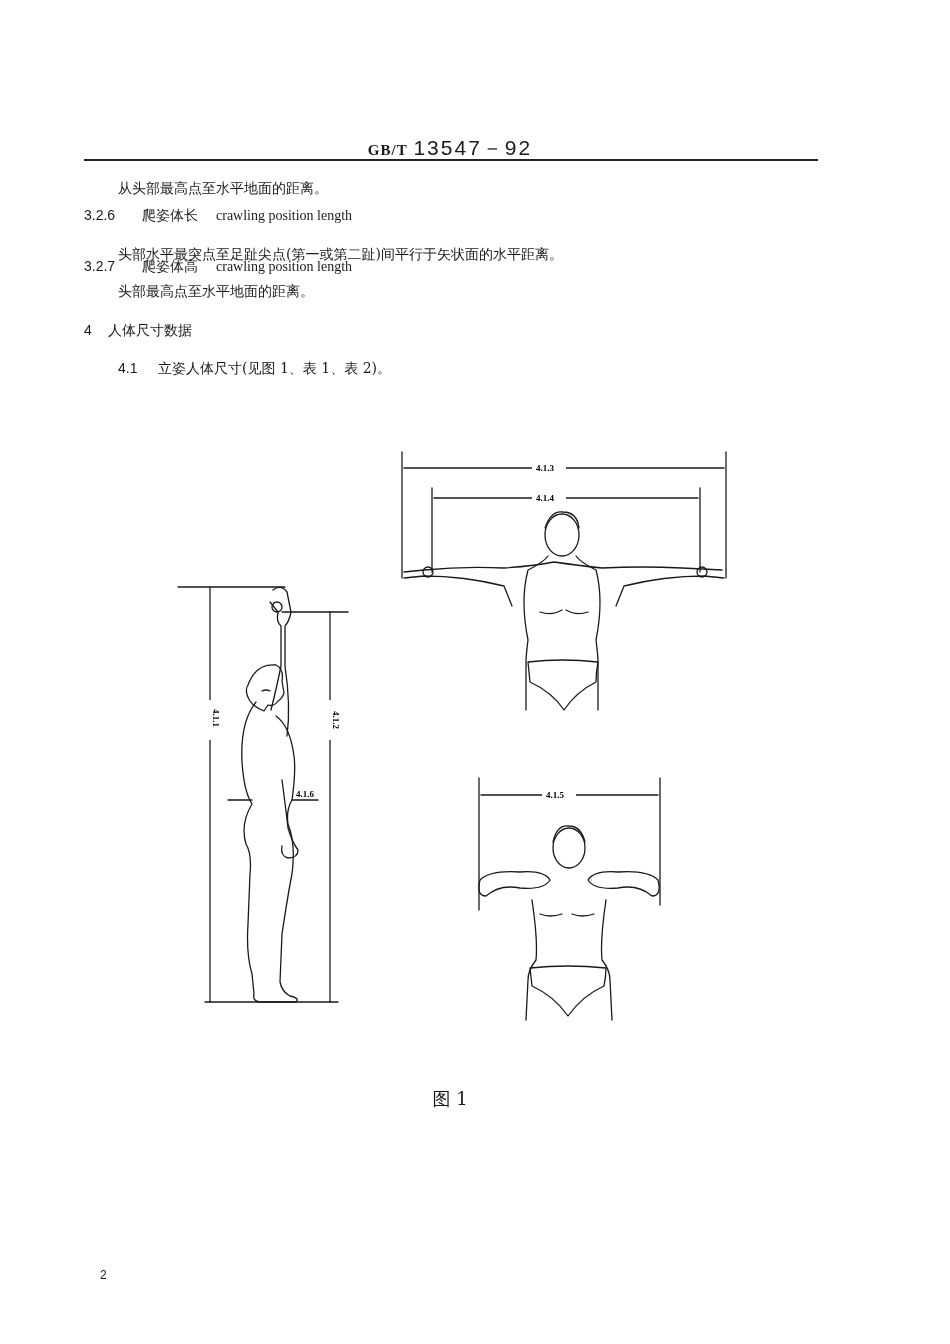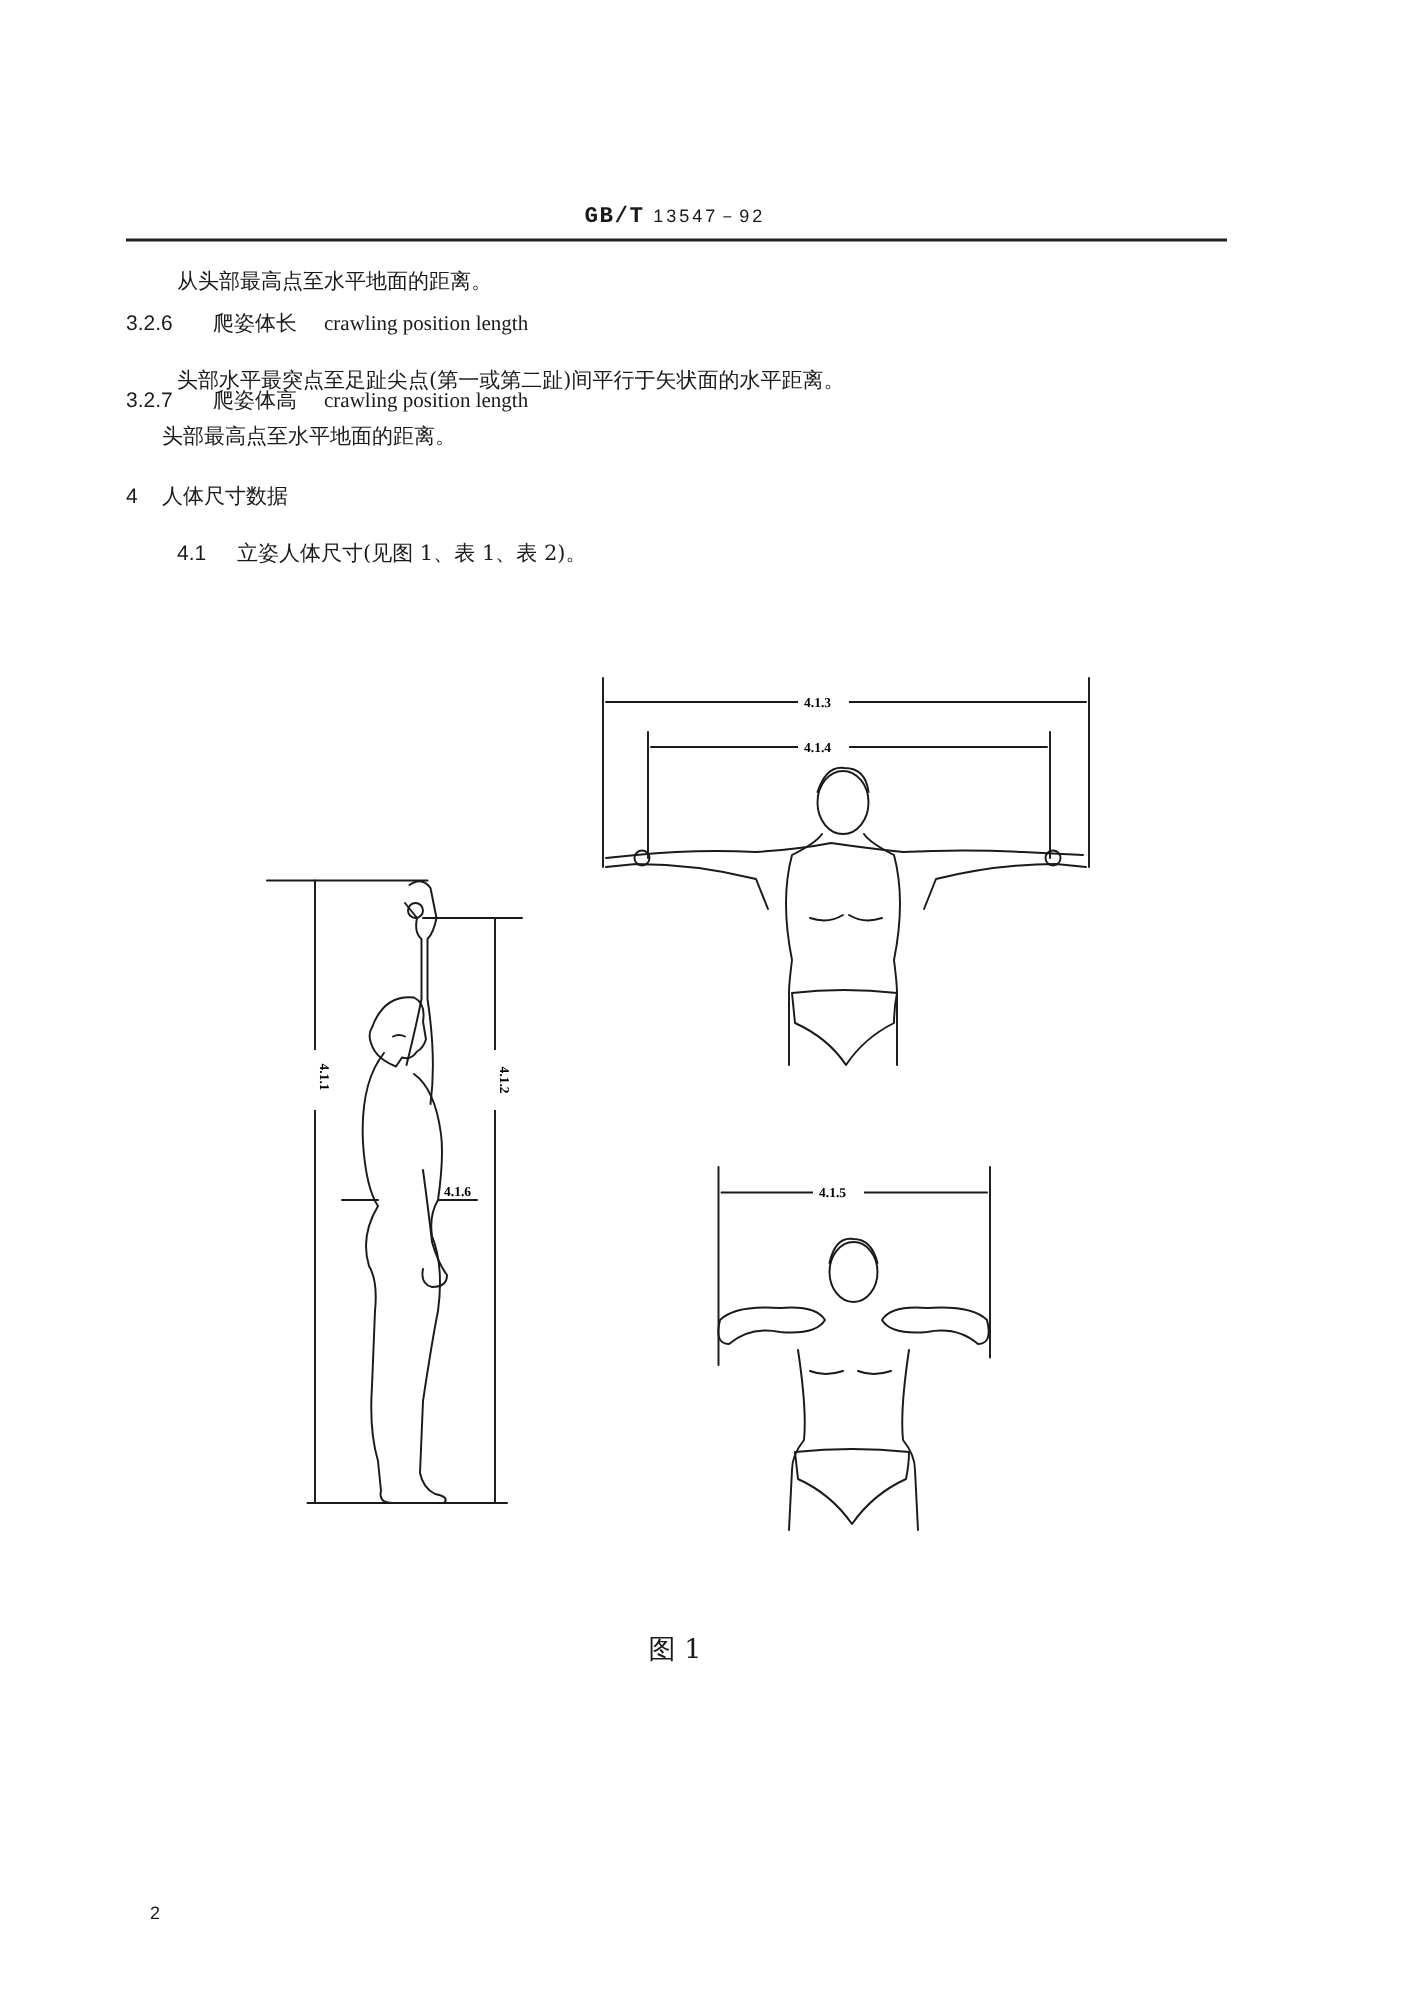--- a/index.html
+++ b/index.html
@@ -1,21 +1,21 @@
 <!DOCTYPE html>
 <html><head>
 <meta charset="utf-8">
 <style>
   html, body { margin: 0; padding: 0; background: #ffffff; }
   body { width: 950px; height: 1344px; position: relative; overflow: hidden;
          font-family: "DejaVu Serif", "Liberation Serif", serif; color: #1a1a1a; }
   .abs { position: absolute; }
   .header-title { left: 0; width: 900px; top: 134px; text-align: center; font-size: 15px; letter-spacing: 1px; }
-  .header-title .code { font-weight: bold; font-family: Liberation Mono, monospace; }
-  .header-title .num { font-family: "Liberation Sans", sans-serif; font-size: 12px; letter-spacing: 2px; }
+  .header-title .code { font-weight: bold; font-family: Liberation Serif, serif; }
+  .header-title .num { font-family: "Liberation Sans", sans-serif; font-size: 21px; letter-spacing: 2px; }
   .rule { left: 84px; top: 159px; width: 734px; height: 2px; background: #222; }
   .line { font-size: 14px; line-height: 20px; white-space: nowrap; }
   .sec { font-family: "Liberation Sans", sans-serif; font-size: 14px; display: inline-block; width: 58px; }
   .term { display: inline-block; margin-right: 18px; }
   .en { font-family: "Liberation Serif", serif; font-size: 14px; }
   .bold { font-weight: normal; }
   svg { position: absolute; left: 0; top: 0; }
   .lbl { font-family: "Liberation Serif", serif; font-weight: bold; font-size: 9px; }
   .caption { left: 0; width: 900px; top: 1087px; text-align: center; font-size: 18px; }
   .pageno { left: 100px; top: 1268px; font-size: 12px; font-family: "Liberation Sans", sans-serif; }
@@ -32,21 +32,21 @@
 <div class="abs line" style="left:118px; top:178px;">从头部最高点至水平地面的距离。</div>
 
 <div class="abs line" style="left:84px; top:205px;">
   <span class="sec">3.2.6</span><span class="term">爬姿体长</span><span class="en">crawling position length</span>
 </div>
 <div class="abs line" style="left:118px; top:244px;">头部水平最突点至足趾尖点(第一或第二趾)间平行于矢状面的水平距离。</div>
 
 <div class="abs line" style="left:84px; top:256px;">
   <span class="sec">3.2.7</span><span class="term">爬姿体高</span><span class="en">crawling position length</span>
 </div>
-<div class="abs line" style="left:108px; top:281px;">头部最高点至水平地面的距离。</div>
+<div class="abs line" style="left:118px; top:281px;">头部最高点至水平地面的距离。</div>
 
 <div class="abs line bold" style="left:84px; top:320px;">
   <span style="font-family:'Liberation Sans',sans-serif; display:inline-block; width:24px;">4</span><span>人体尺寸数据</span>
 </div>
 
 <div class="abs line" style="left:84px; top:358px;margin-left:34px;">
   <span style="font-family:'Liberation Sans',sans-serif; display:inline-block; width:40px;">4.1</span><span>立姿人体尺寸(见图 1、表 1、表 2)。</span>
 </div>
 
 <div class="abs" style="left:0; top:0; width:950px; height:1276px;">

